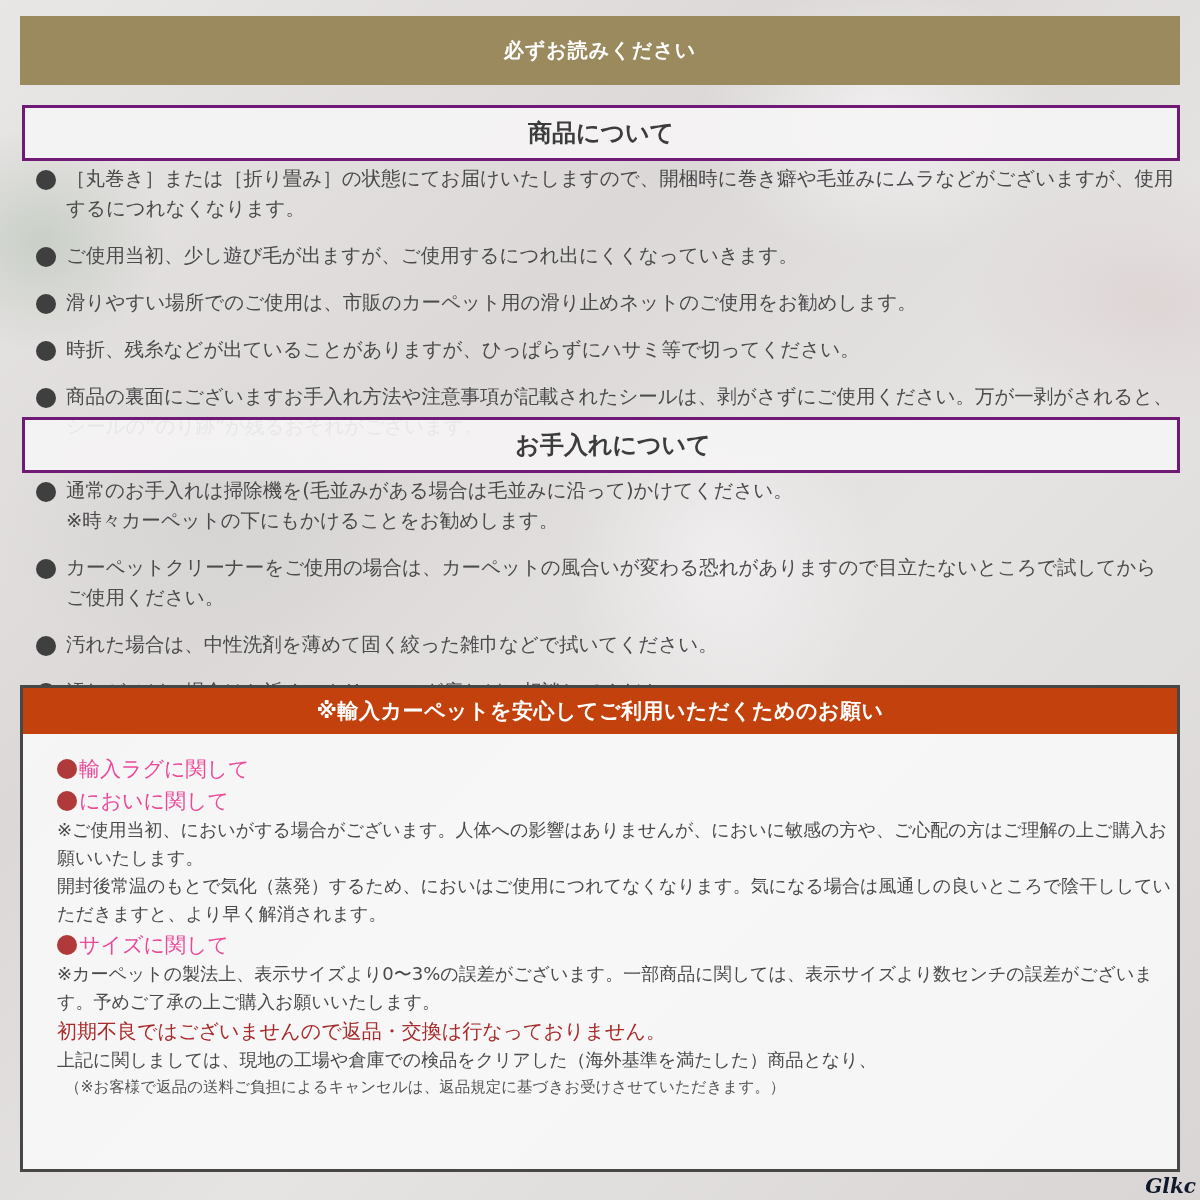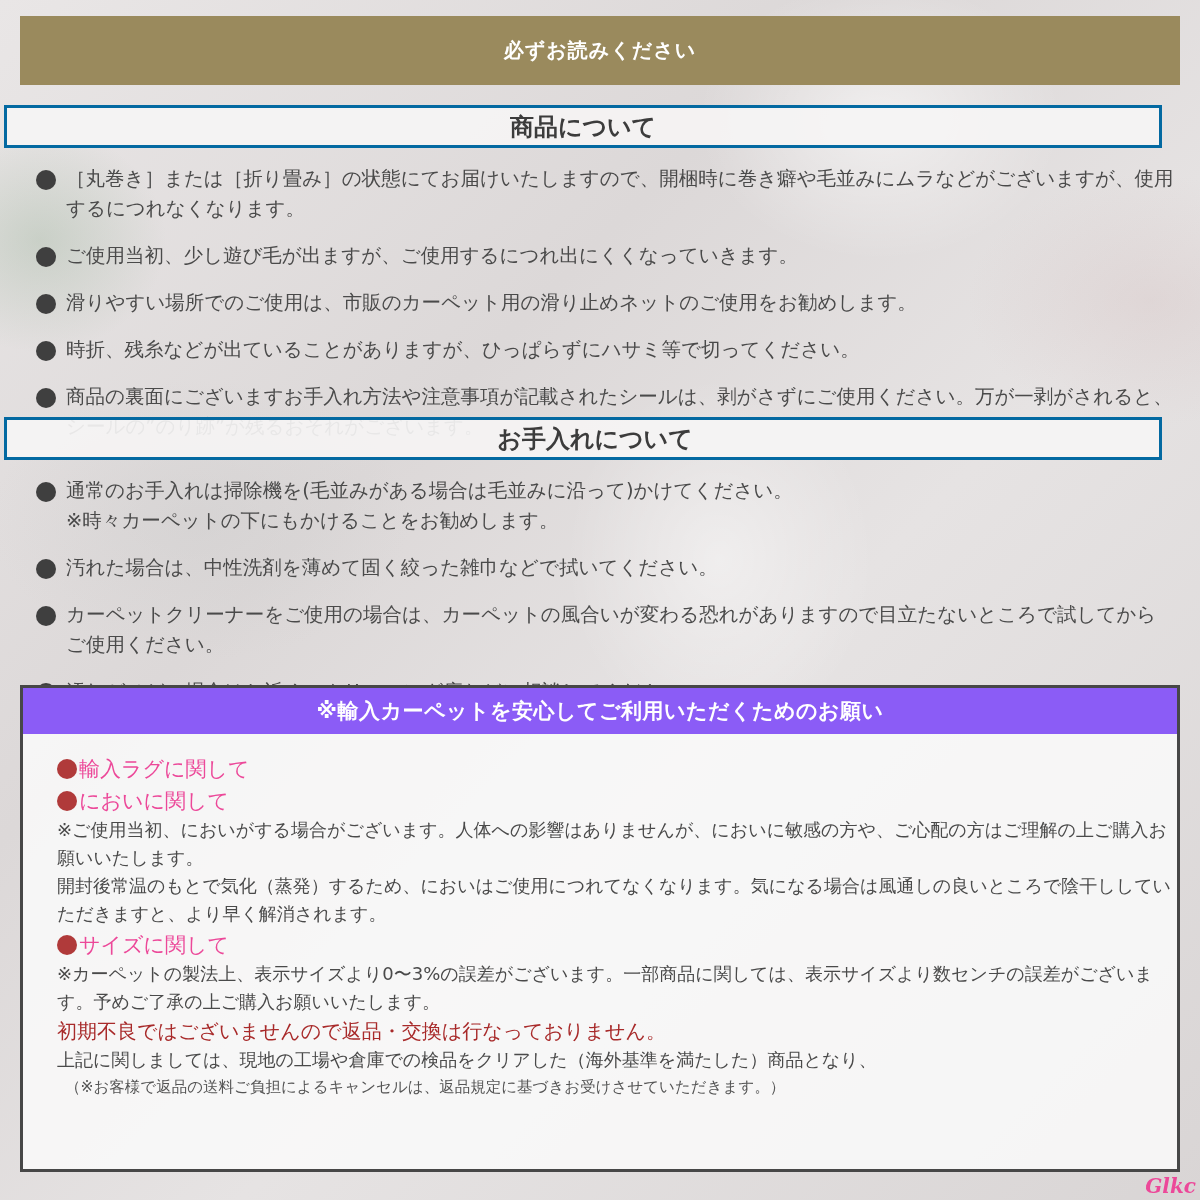--- a/index.html
+++ b/index.html
@@ -16,60 +16,60 @@
       linear-gradient(135deg, #e9e6e6 0%, #dcd8d8 35%, #e6e3e3 60%, #d9d5d5 100%);
     color: #3a3a3a;
   }
   .banner {
     position: absolute; left: 20px; top: 16px; width: 1160px; height: 69px;
     background: #9a8a5d;
     display: flex; align-items: center; justify-content: center;
     color: #ffffff; font-size: 20px; font-weight: bold; letter-spacing: 1px;
   }
   .sec-head {
-    position: absolute; left: 4px; width: 1158px; height: 43px;
+    position: absolute; left: 22px; width: 1158px; height: 56px;
     background: rgba(245,244,244,0.92);
-    border: 3px solid #0369a1;
+    border: 3px solid #701a75;
     display: flex; align-items: center; justify-content: center;
     font-size: 24px; font-weight: bold; color: #3c3c3c;
   }
   .list { position: absolute; left: 36px; width: 1140px; }
   .item { display: flex; align-items: flex-start; font-size: 19.5px; line-height: 30px; color: #4a4a4a; }
   .bullet {
     flex: 0 0 20px; width: 20px; height: 20px; border-radius: 50%;
     background: #3f3f3f; margin-top: 6px; margin-right: 10px;
   }
   .item-text { flex: 1; white-space: pre-line; }
   .item.gap { margin-top: 17px; }
 
   .notice {
     position: absolute; left: 20px; top: 685px; width: 1160px; height: 487px;
     border: 3px solid #474747;
     background: rgba(250,250,250,0.85);
   }
   .notice-head {
-    height: 46px; background: #8b5cf6; color: #ffffff;
+    height: 46px; background: #c2410c; color: #ffffff;
     display: flex; align-items: center; justify-content: center;
     font-size: 21px; font-weight: bold; letter-spacing: 0.5px;
   }
   .notice-body { padding: 20px 0 0 34px; }
   .sub-title {
     display: flex; align-items: center;
     color: #ec4899; font-size: 21px; line-height: 30px;
   }
   .red-dot { width: 20px; height: 20px; border-radius: 50%; background: #b03a3a; margin-right: 2px; }
   .para { font-size: 18px; line-height: 28px; color: #4a4a4a; white-space: pre-line; }
   .para.warn { color: #a82a2a; font-size: 20px; line-height: 30px; }
   .para.small { font-size: 15.5px; line-height: 26px; color: #555; padding-left: 8px; }
   .block { margin-bottom: 2px; }
 
   .watermark {
     position: absolute; right: 4px; bottom: 2px;
     font-family: "DejaVu Serif", serif; font-style: italic; font-weight: bold;
-    font-size: 20px; color: #ec4899;
+    font-size: 20px; color: #0f172a;
   }
 </style>
 </head>
 <body>
 
 <div class="banner">
   <span>必ずお読みください</span>
 </div>
 
 <div class="sec-head" style="top:105px;">
@@ -102,25 +102,25 @@
   <span>お手入れについて</span>
 </div>
 <div class="list" style="top:476px;">
   <div class="item">
     <span class="bullet"></span>
     <span class="item-text">通常のお手入れは掃除機を(毛並みがある場合は毛並みに沿って)かけてください。
 ※時々カーペットの下にもかけることをお勧めします。</span>
   </div>
   <div class="item gap">
     <span class="bullet"></span>
-    <span class="item-text">汚れた場合は、中性洗剤を薄めて固く絞った雑巾などで拭いてください。</span>
+    <span class="item-text">カーペットクリーナーをご使用の場合は、カーペットの風合いが変わる恐れがありますので目立たないところで試してからご使用ください。</span>
   </div>
   <div class="item gap">
     <span class="bullet"></span>
-    <span class="item-text">カーペットクリーナーをご使用の場合は、カーペットの風合いが変わる恐れがありますので目立たないところで試してからご使用ください。</span>
+    <span class="item-text">汚れた場合は、中性洗剤を薄めて固く絞った雑巾などで拭いてください。</span>
   </div>
   <div class="item gap">
     <span class="bullet"></span>
     <span class="item-text">汚れがひどい場合はお近くのクリーニング店などに相談してください。</span>
   </div>
 </div>
 
 <div class="notice">
   <div class="notice-head">
     <span>※輸入カーペットを安心してご利用いただくためのお願い</span>

